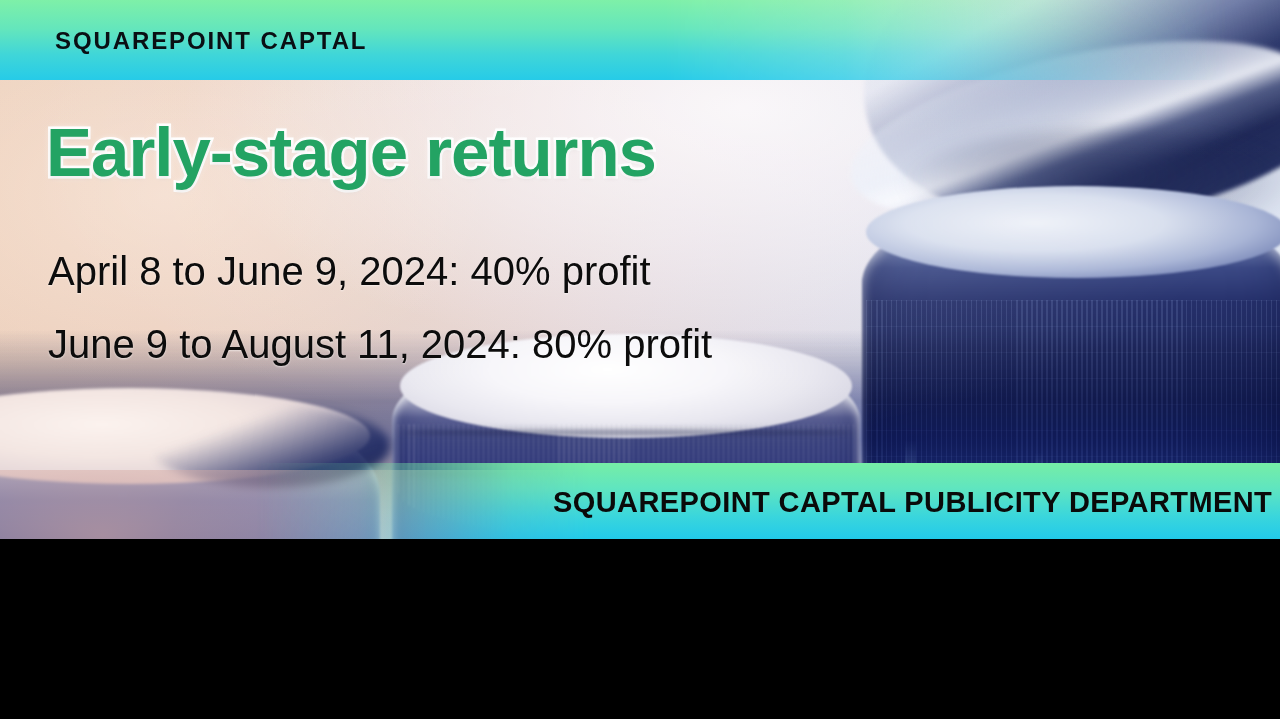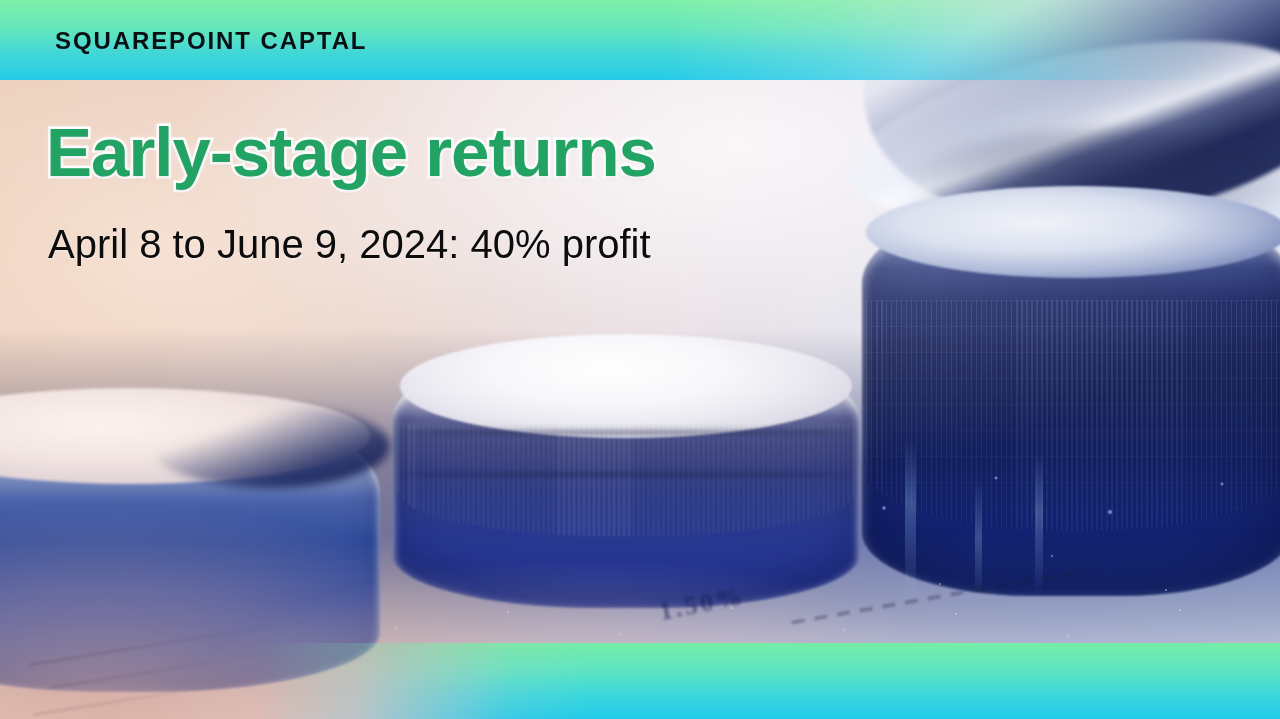--- a/index.html
+++ b/index.html
@@ -8,21 +8,21 @@
     padding: 0;
     background: #000;
   }
   body {
     font-family: "Liberation Sans", sans-serif;
   }
 
   #slide {
     position: relative;
     width: 1280px;
-    height: 719px;
+    height: 539px;
     overflow: hidden;
     background: #e9d2c2;
     user-select: none;
   }
 
   
   .bg-layer {
     position: absolute;
     inset: 0;
     pointer-events: none;
@@ -471,20 +471,21 @@
 
   
   .body-line {
     position: absolute;
     left: 48px;
     font-size: 40px;
     font-weight: 400;
     color: #0c0c0c;
     white-space: nowrap;
     text-shadow: 0 1px 2px rgba(255,255,255,0.55);
+    margin-top: 27px;
   }
   #body-line-0 { top: 222px; }
   #body-line-1 { top: 295px; }
 
   
   #footer-band {
     position: absolute;
     left: 0;
     bottom: 0;
     width: 1280px;
@@ -555,16 +556,18 @@
   <div class="bg-layer" id="doc-figures">1.50%</div>
   <div class="bg-layer" id="bg-haze"></div>
 
   <div id="header-band"></div>
   <div id="header-title">SQUAREPOINT CAPTAL</div>
 
   <div id="headline">Early-stage returns</div>
 
   <div class="body-line" id="body-line-0">April 8 to June 9, 2024: 40% profit</div>
 
+  <div class="body-line" id="body-line-1">June 9 to August 11, 2024: 80% profit</div>
 
   <div id="footer-band"></div>
+  <div id="footer-text">SQUAREPOINT CAPTAL PUBLICITY DEPARTMENT</div>
 
 </div>
 
 </body></html>

